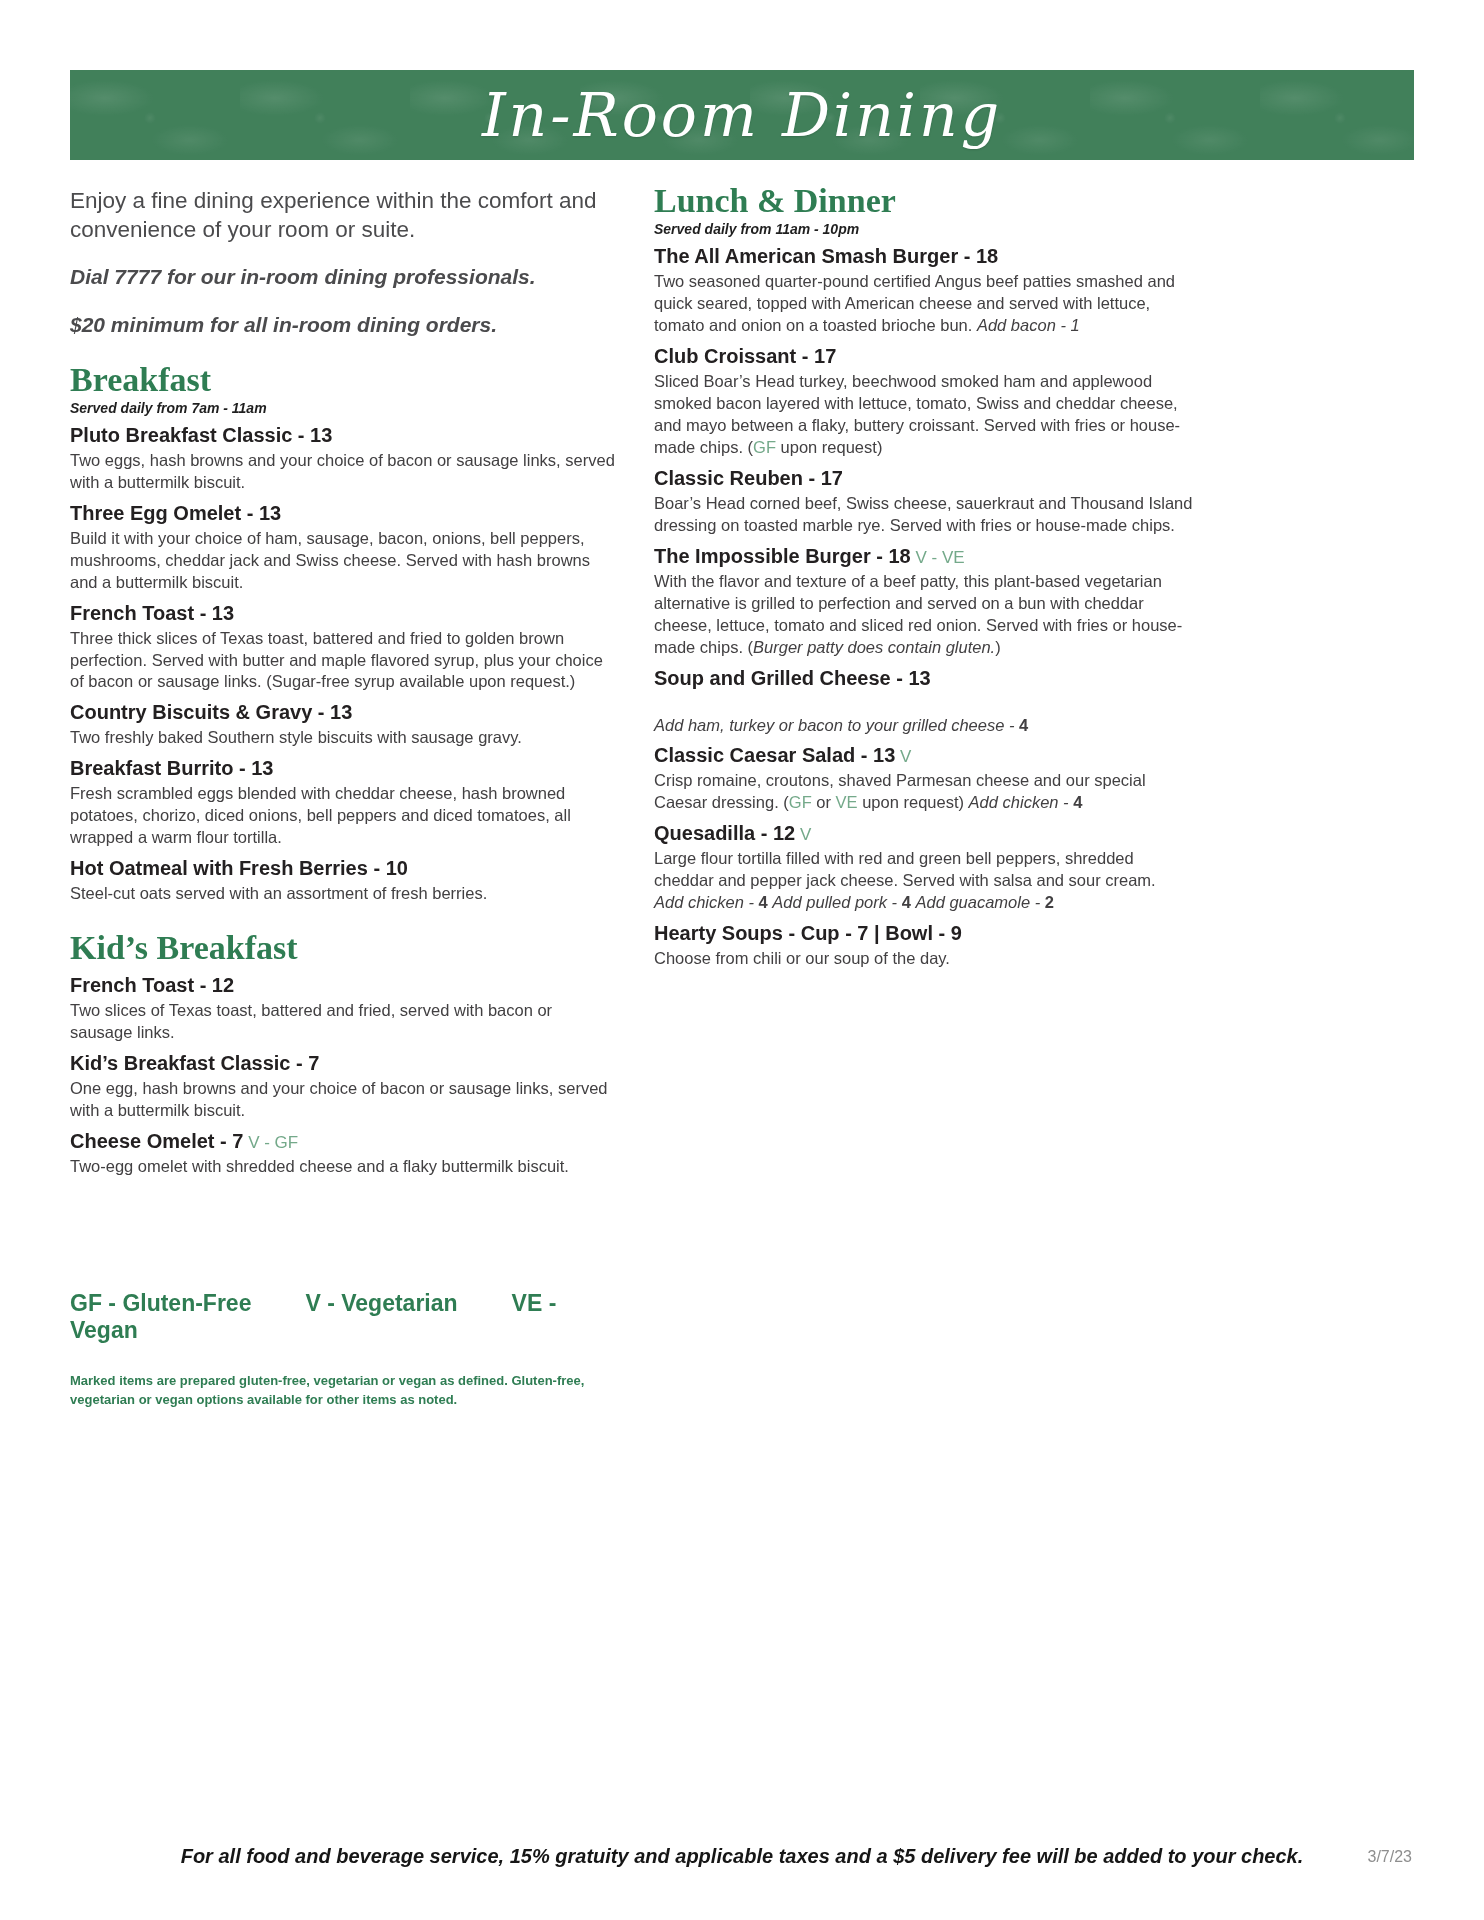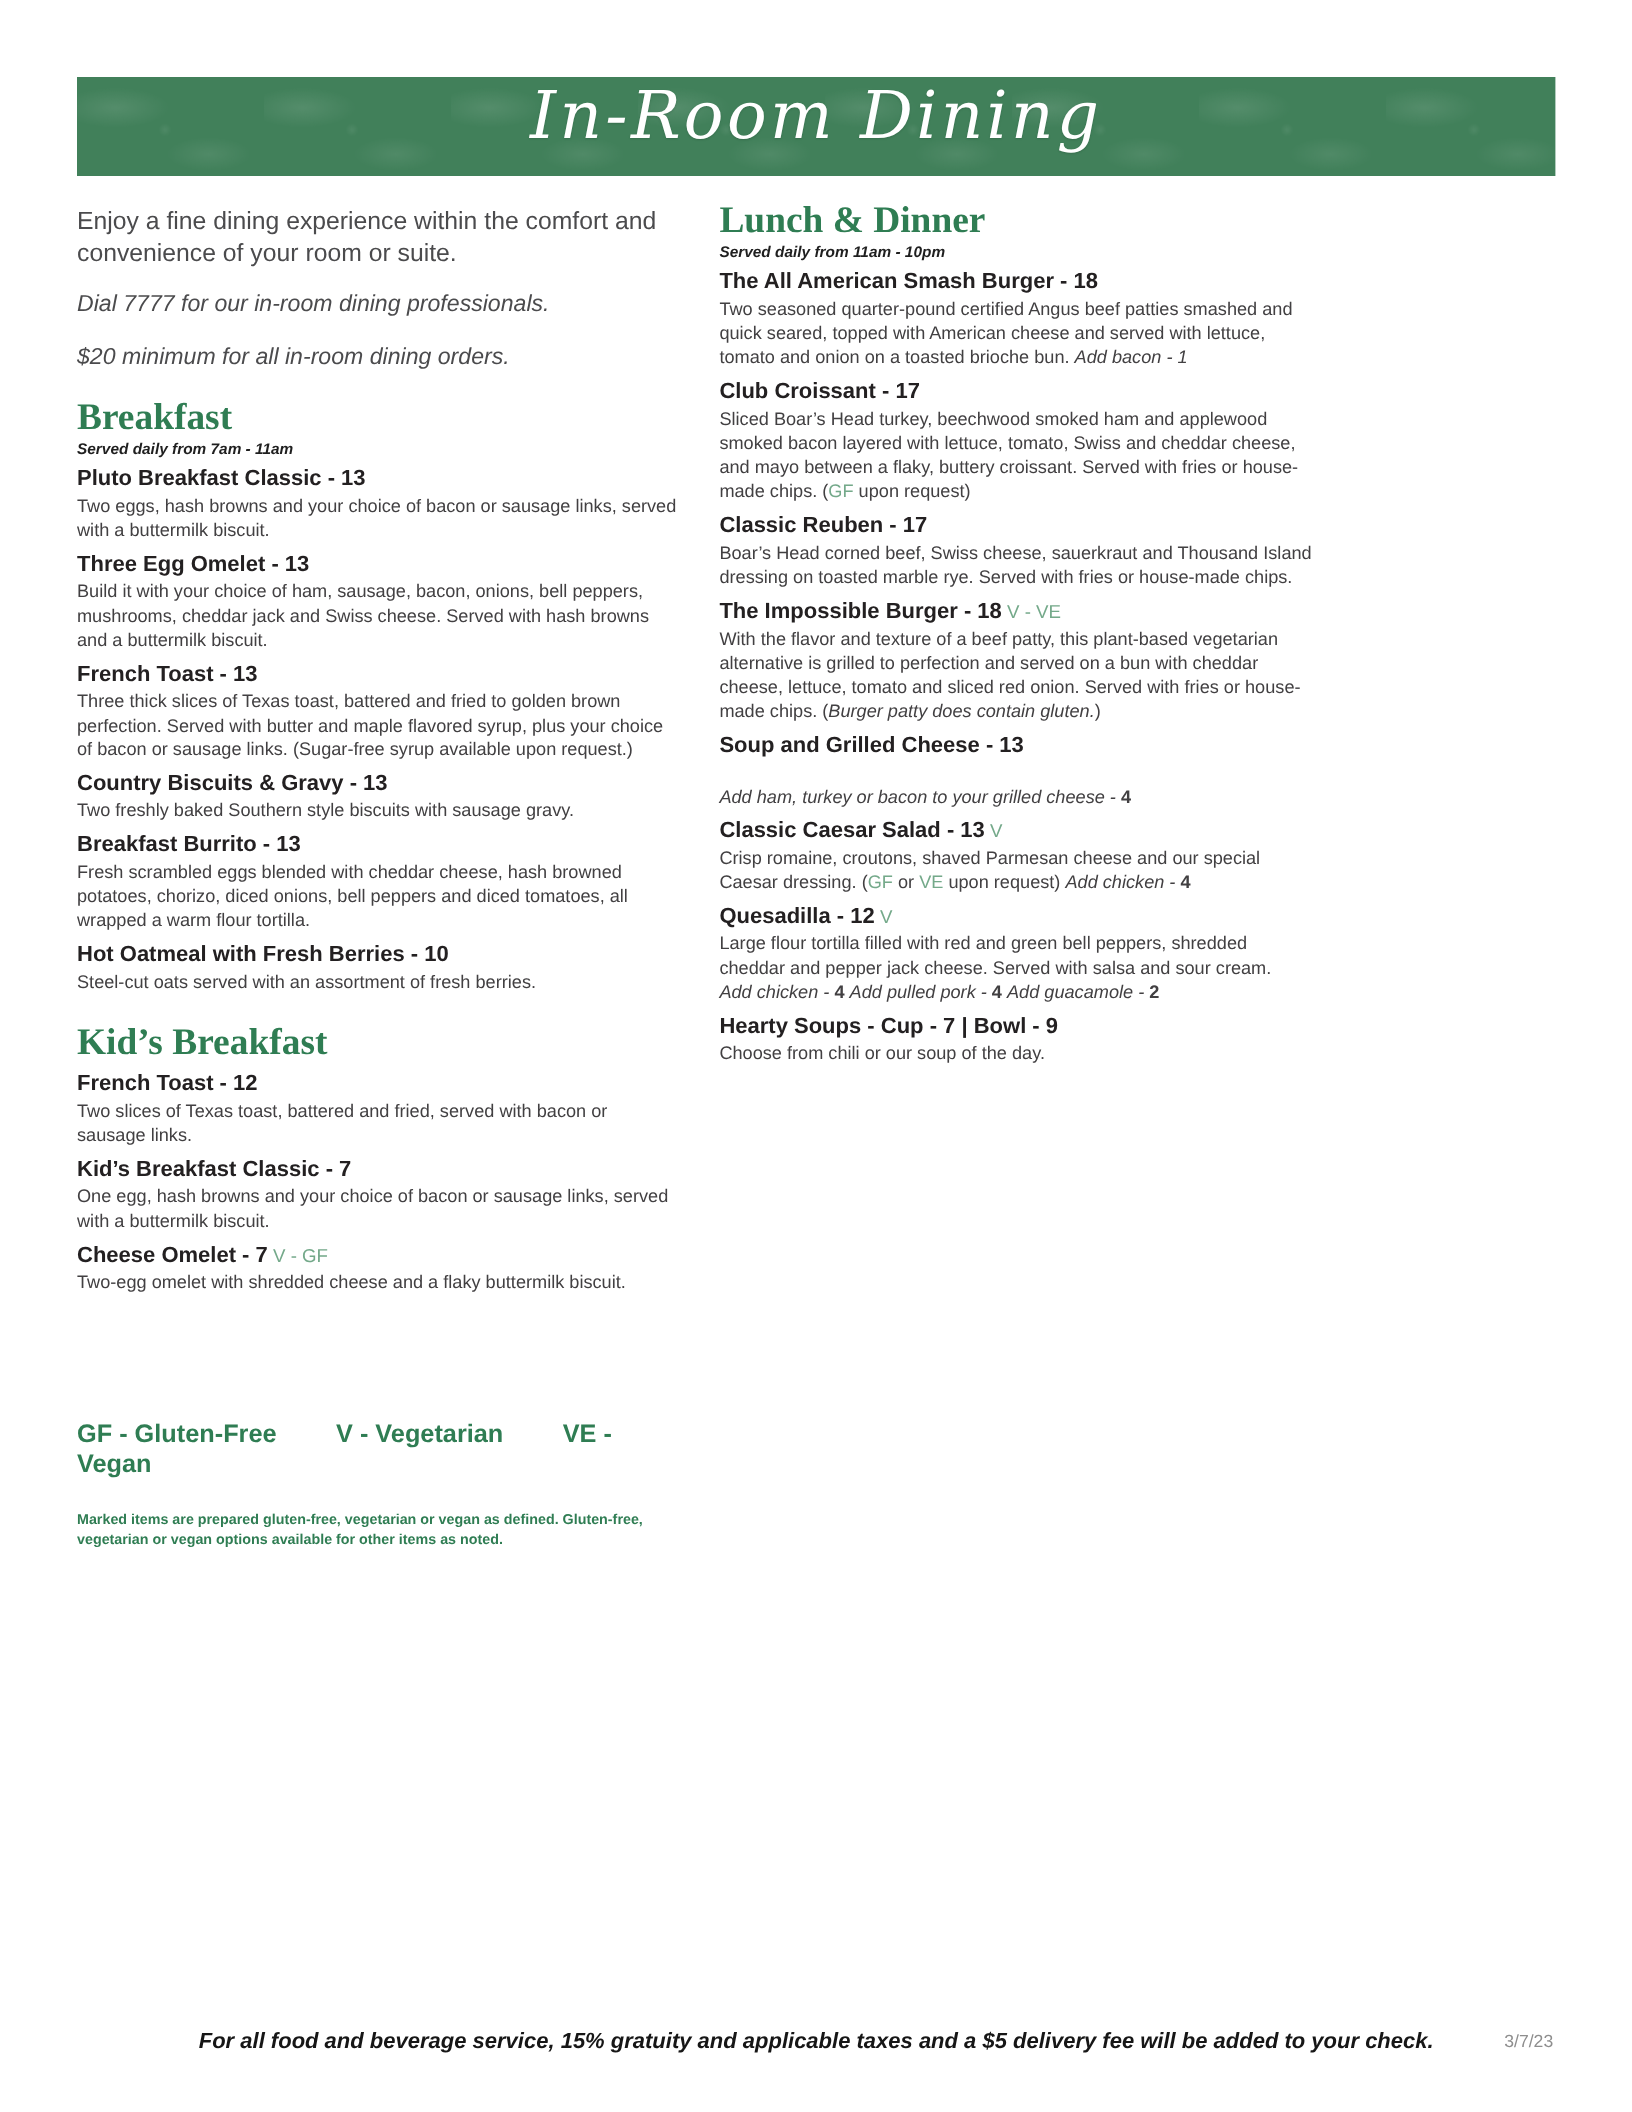--- a/index.html
+++ b/index.html
@@ -14,42 +14,42 @@
 
   
   .banner {
     position: absolute; left: 70px; right: 70px; top: 70px; height: 90px;
     background-color: var(--banner-green, #41805a);
     background-image:
       radial-gradient(ellipse 70px 26px at 35px 28px, rgba(255,255,255,0.10), rgba(255,255,255,0) 70%),
       radial-gradient(ellipse 55px 22px at 120px 70px, rgba(255,255,255,0.08), rgba(255,255,255,0) 70%),
       radial-gradient(circle 8px at 80px 48px, rgba(255,255,255,0.07), rgba(255,255,255,0) 75%);
     background-size: 170px 92px;
-    display: flex; justify-content: center;
+    display: flex; align-items: center; justify-content: center;
   }
   .banner-title {
     font-family: "DejaVu Serif", serif;
     font-style: italic;
     font-size: 60px;
     color: #ffffff;
     letter-spacing: 3px;
     text-shadow: 0 1px 2px rgba(0,0,0,0.15);
   }
 
   
   .content {
     position: absolute; top: 182px; left: 70px; right: 70px;
     display: flex; align-items: flex-start;
   }
   .col-left  { width: 548px; margin-right: 36px; flex: 0 0 auto; }
   .col-right { width: 540px; flex: 0 0 auto; }
 
   
   .intro-main   { font-size: 22.5px; color: #4b4b4d; line-height: 1.3; margin: 4px 0 20px; }
-  .intro-italic { font-size: 21px; font-style: italic; color: #4b4b4d; margin: 0 0 24px; }
+  .intro-italic { font-size: 21px; font-style: italic; color: #4b4b4d; margin: 0 0 24px; font-weight: bold; }
 
   
   .section-title    { font-size: 34px; font-weight: bold; color: var(--green, #2f7d53); margin: 24px 0 2px; line-height: 1.1; font-family: Liberation Serif, serif; }
   .section-title.first { margin-top: 0; }
   .section-subtitle { font-size: 14px; font-weight: bold; font-style: italic; color: #1f1f1f; margin: 2px 0 6px; }
 
   
   .menu-item { margin-top: 8px; }
   .item-name { font-size: 20px; font-weight: bold; color: #232021; margin: 0 0 3px; line-height: 1.15; }
   .item-tag  { color: var(--tag-green, #74a98a); font-weight: normal; font-size: 17px; }

